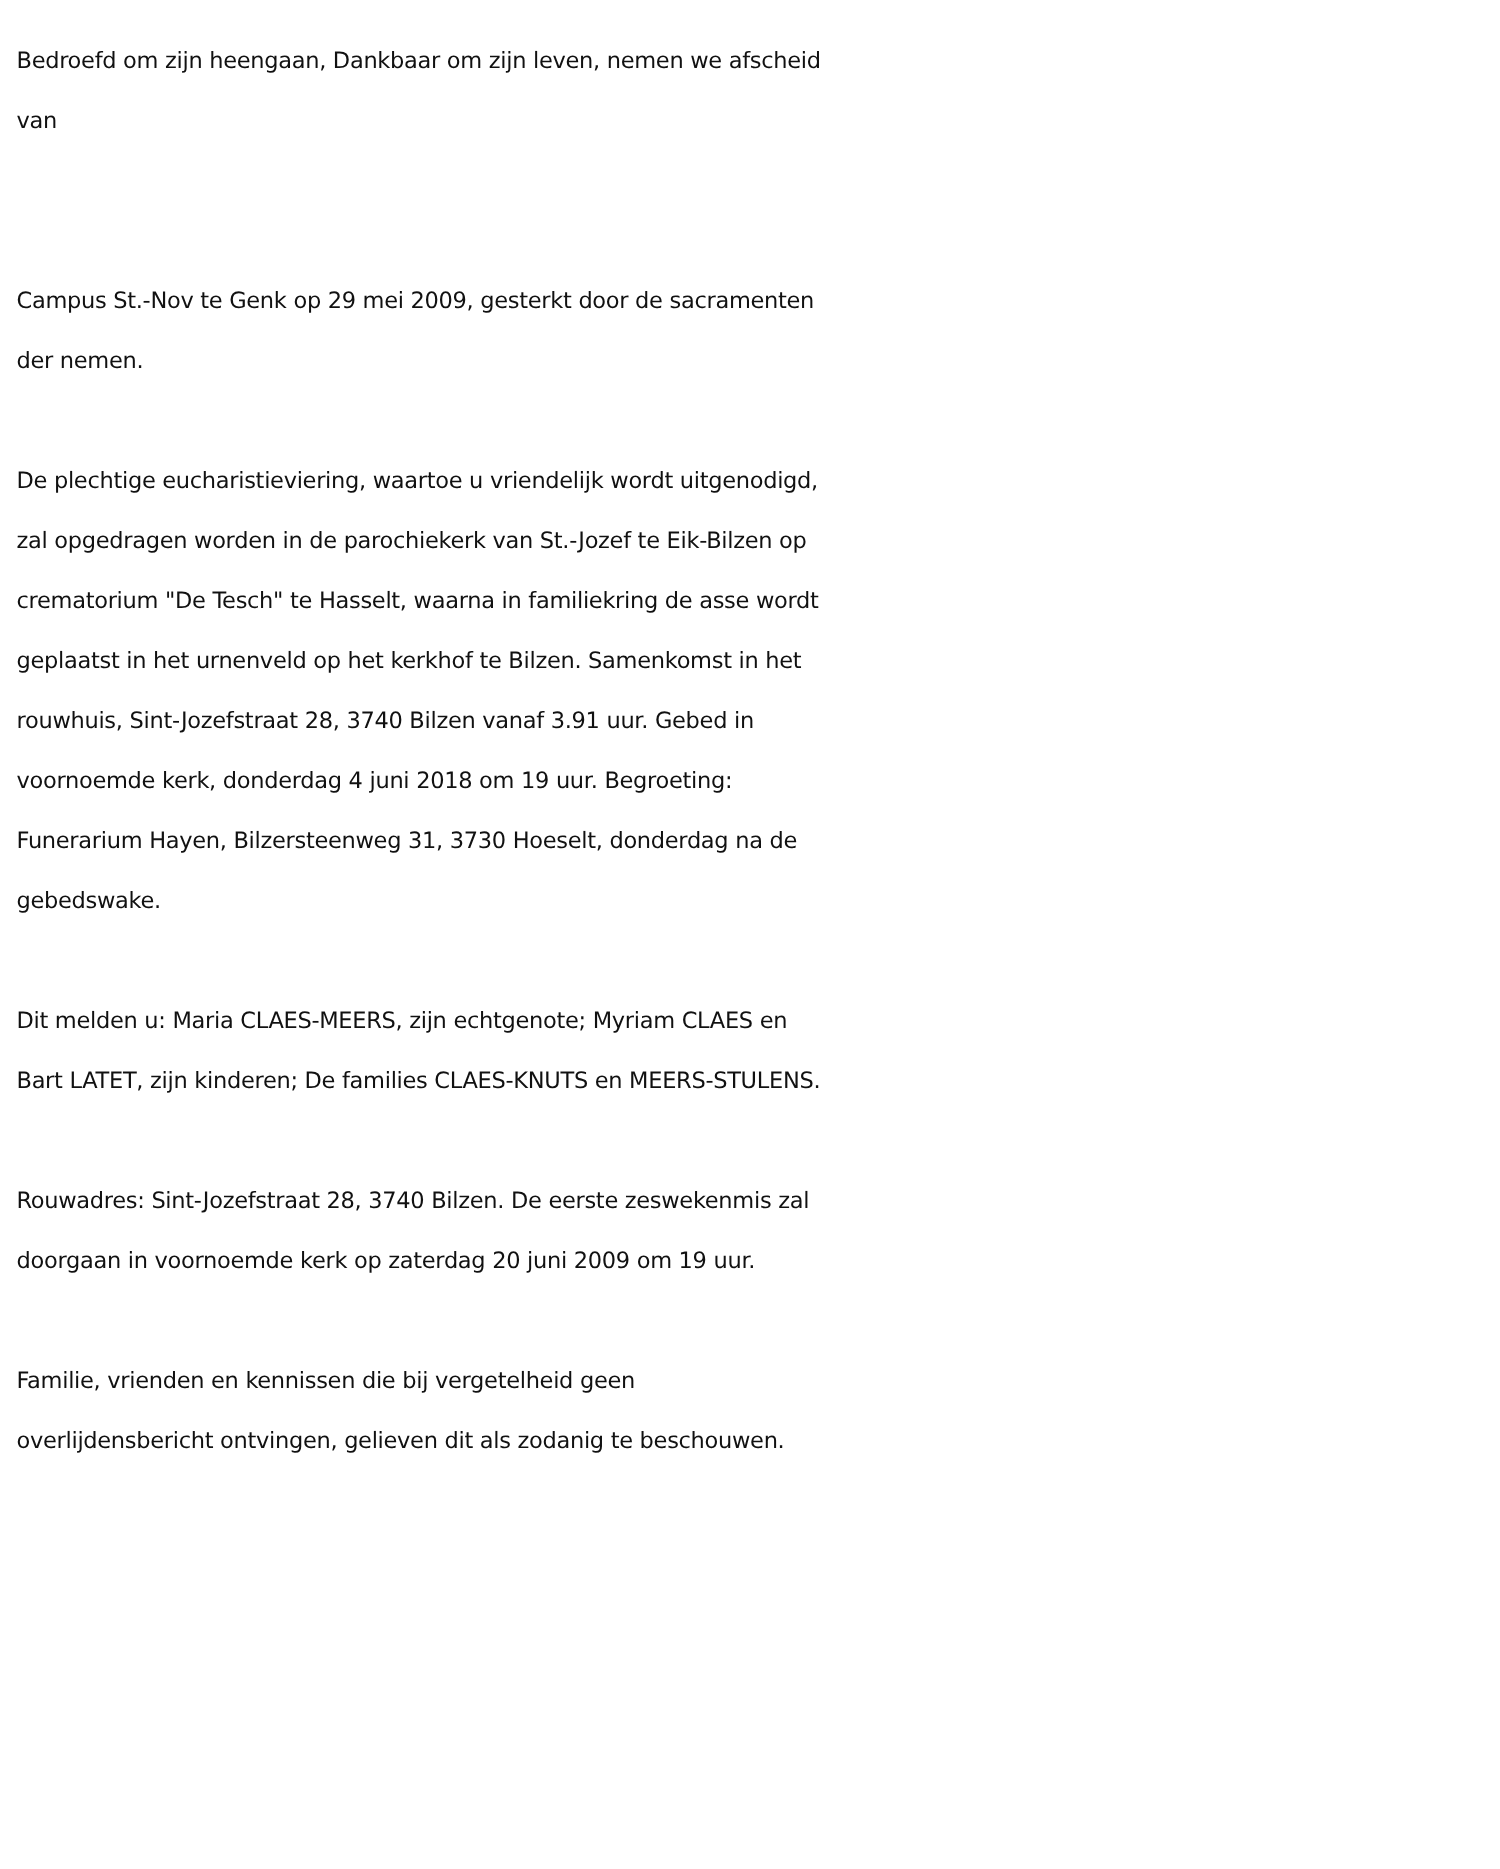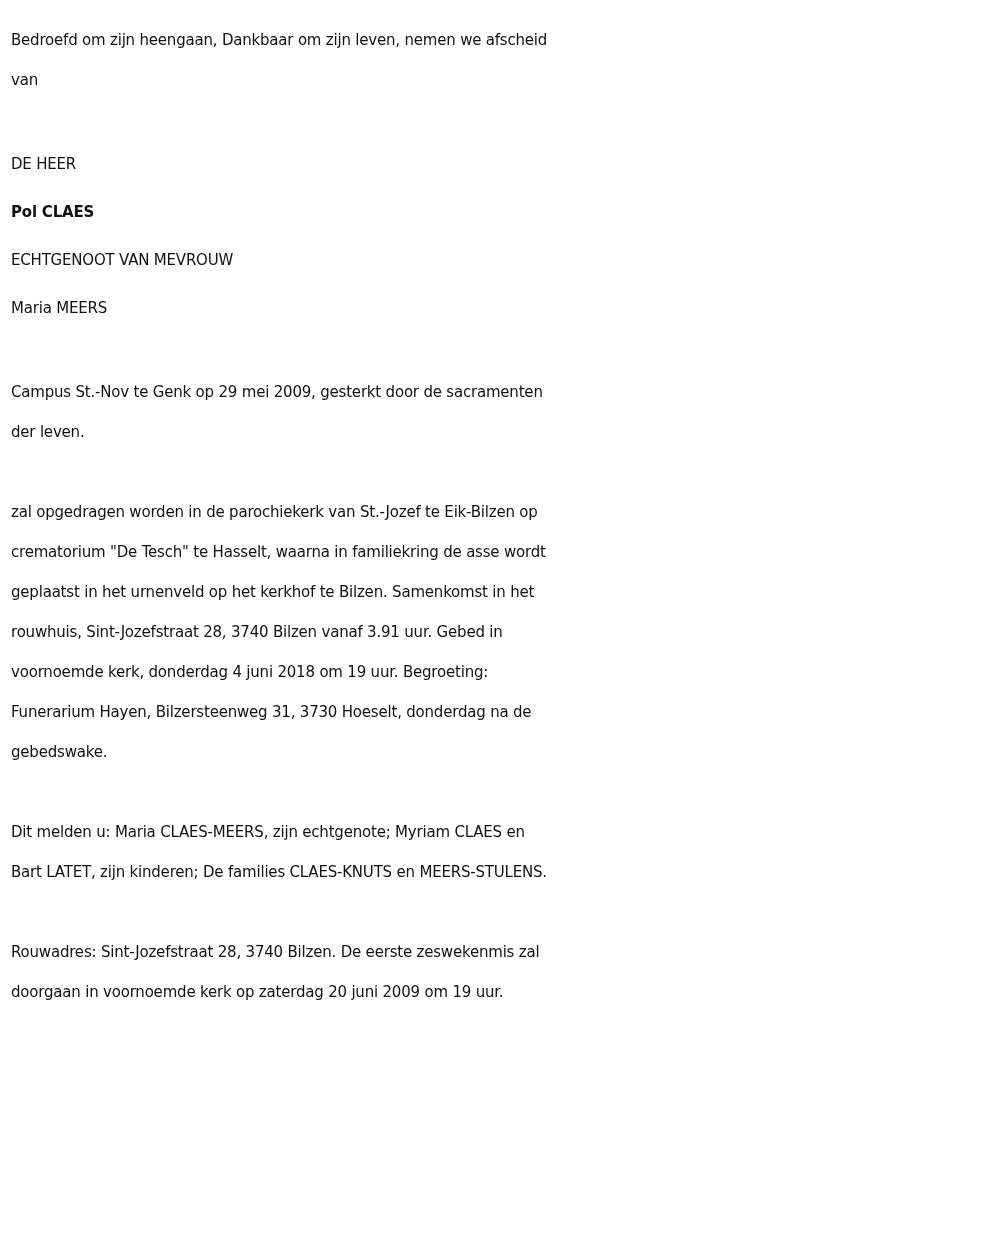--- a/index.html
+++ b/index.html
@@ -42,37 +42,32 @@
 
 <div class="doc">
 
   <p style="margin:0">
     <span class="line">Bedroefd om zijn heengaan, Dankbaar om zijn leven, nemen we afscheid</span>
     <span class="line">van</span>
   </p>
 
   <span class="gap"></span>
 
-  <div>
-    <span class="head-line">DE HEER</span>
-    <span class="head-line bold">Pol CLAES</span>
-    <span class="head-line">ECHTGENOOT VAN MEVROUW</span>
-    <span class="head-line">Maria MEERS</span>
-  </div>
 
   <span class="gap"></span>
 
   <p style="margin:0">
     <span class="line">Campus St.-Nov te Genk op 29 mei 2009, gesterkt door de sacramenten</span>
-    <span class="line">der leven.</span>
+    <span class="line">der nemen.</span>
   </p>
 
   <span class="gap"></span>
 
   <p style="margin:0">
+    <span class="line">De plechtige eucharistieviering, waartoe u vriendelijk wordt uitgenodigd,</span>
     <span class="line">zal opgedragen worden in de parochiekerk van St.-Jozef te Eik-Bilzen op</span>
     <span class="line">crematorium "De Tesch" te Hasselt, waarna in familiekring de asse wordt</span>
     <span class="line">geplaatst in het urnenveld op het kerkhof te Bilzen. Samenkomst in het</span>
     <span class="line">rouwhuis, Sint-Jozefstraat 28, 3740 Bilzen vanaf 3.91 uur. Gebed in</span>
     <span class="line">voornoemde kerk, donderdag 4 juni 2018 om 19 uur. Begroeting:</span>
     <span class="line">Funerarium Hayen, Bilzersteenweg 31, 3730 Hoeselt, donderdag na de</span>
     <span class="line">gebedswake.</span>
   </p>
 
   <span class="gap"></span>
@@ -84,14 +79,18 @@
 
   <span class="gap"></span>
 
   <p style="margin:0">
     <span class="line">Rouwadres: Sint-Jozefstraat 28, 3740 Bilzen. De eerste zeswekenmis zal</span>
     <span class="line">doorgaan in voornoemde kerk op zaterdag 20 juni 2009 om 19 uur.</span>
   </p>
 
   <span class="gap"></span>
 
+  <p style="margin:0">
+    <span class="line">Familie, vrienden en kennissen die bij vergetelheid geen</span>
+    <span class="line">overlijdensbericht ontvingen, gelieven dit als zodanig te beschouwen.</span>
+  </p>
 
 </div>
 
 </body></html>

